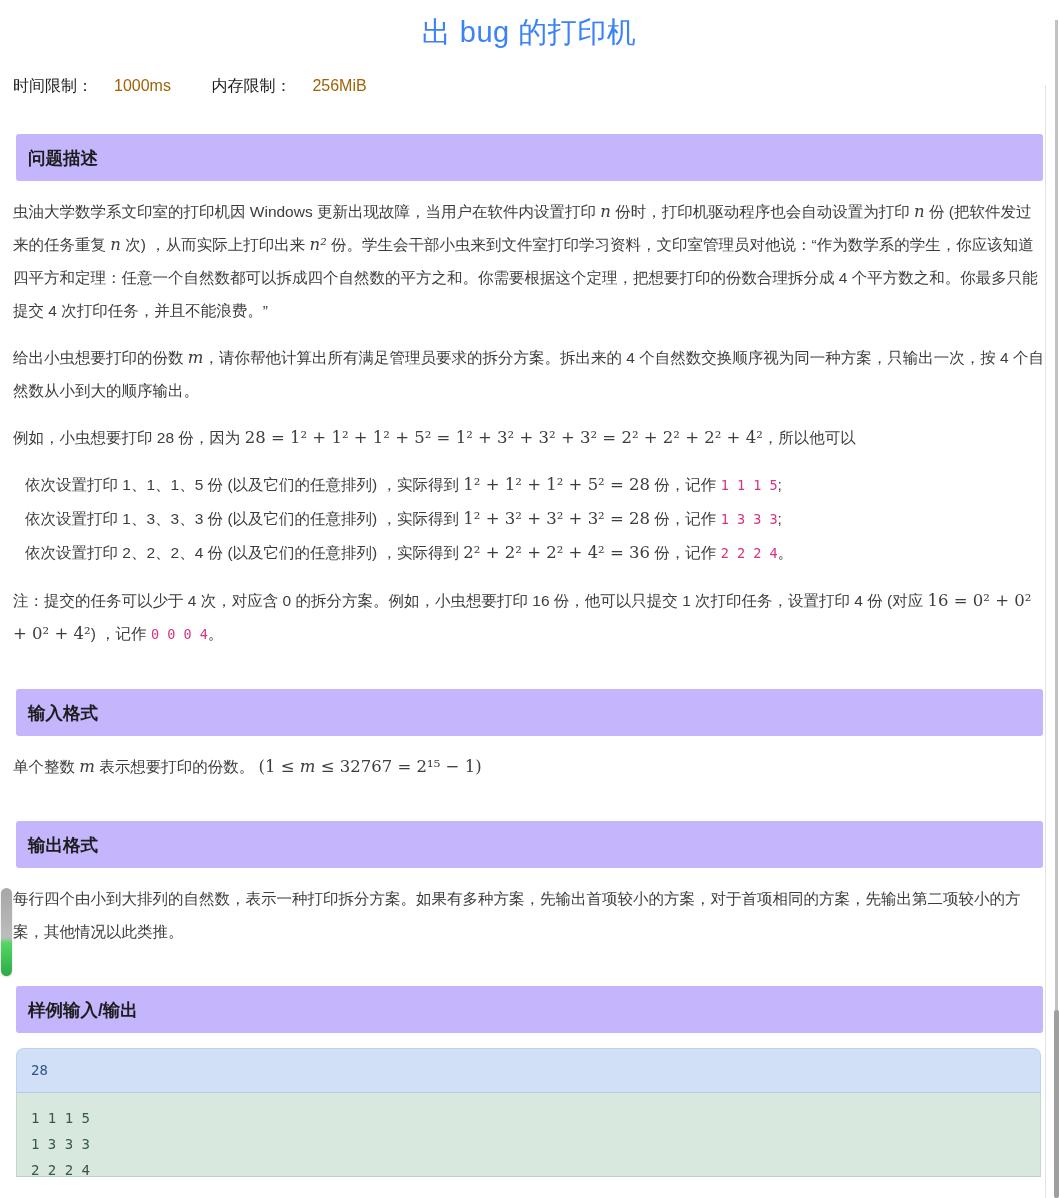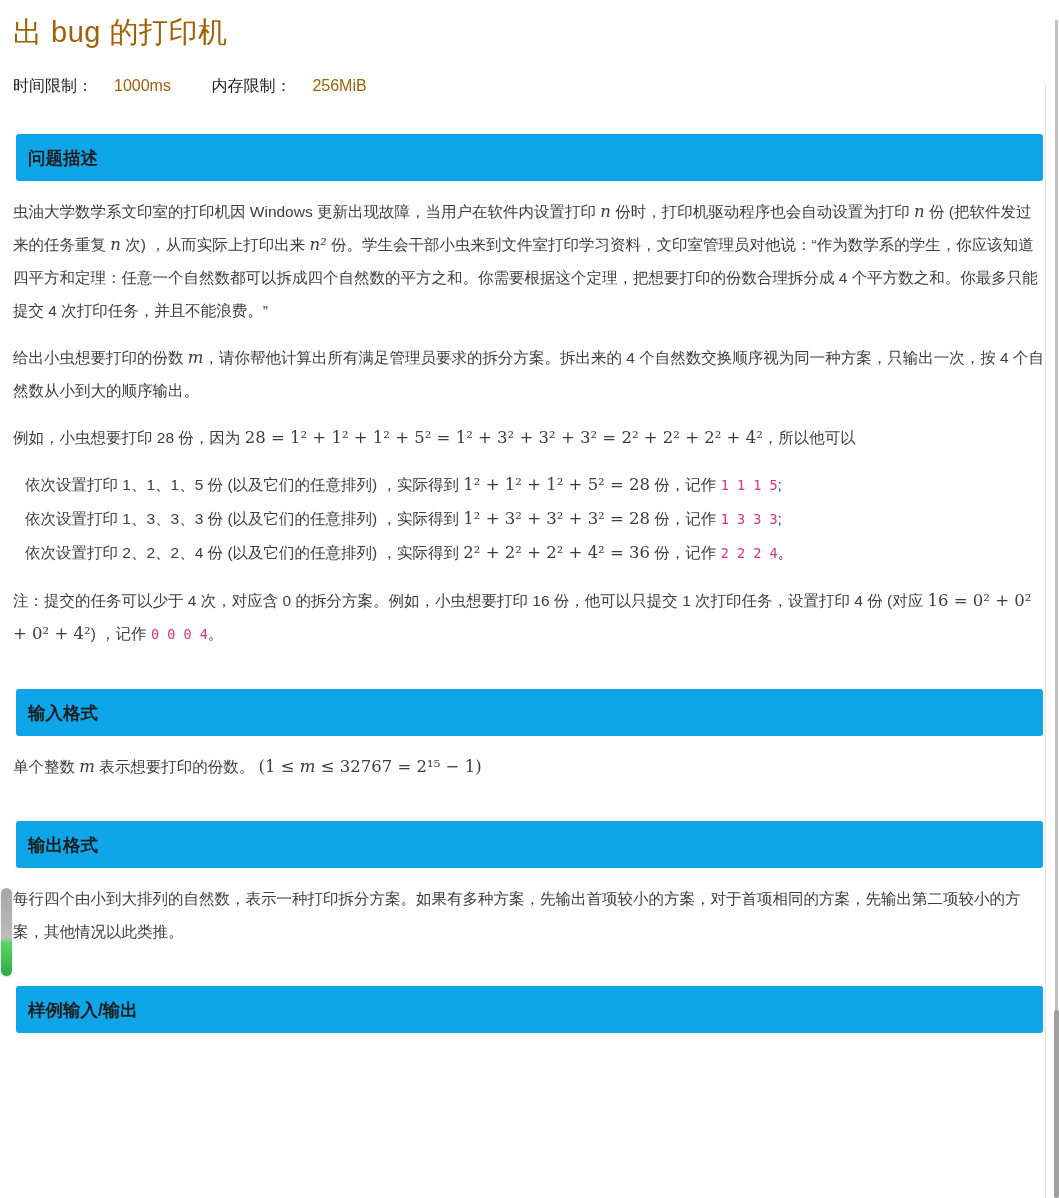--- a/index.html
+++ b/index.html
@@ -3,29 +3,29 @@
 <meta charset="utf-8">
 <style>
   html,body{margin:0;padding:0;}
   body{
     width:1059px;height:1198px;position:relative;overflow:hidden;
     background:#ffffff;color:#3d3d3d;
     font-family:"Liberation Sans",sans-serif;
   }
   .content{padding:0 14px 0 13px;width:1032px;}
   h1.page-title{
-    font-size:29px;font-weight:400;color:#a16207;
-    margin:14px 0 26px 0;line-height:36px;letter-spacing:0.5px;
+    font-size:29px;font-weight:400;color:#3b82f6;
+    margin:14px 0 26px 0;line-height:36px;letter-spacing:0.5px;text-align:center;
   }
   .meta{font-size:16px;line-height:20px;margin:0;}
   .meta-label{font-weight:normal;color:#1f1f1f;}
   .meta-value{margin-left:21px;color:#a16207;}
   .meta-label.mem{margin-left:36px;}
   .section-bar{
-    background:#0ea5e9;height:47px;display:flex;align-items:center;
+    background:#c4b5fd;height:47px;display:flex;align-items:center;
     padding:0 12px;margin:38px 2px 12px 3px;border-radius:3px;
     font-size:17.5px;font-weight:bold;color:#1d1d1d;
   }
   p.body-text{font-size:15.5px;line-height:33px;margin:14px 0;}
   .example-list{margin:0 0;}
   .list-item{font-size:15.5px;line-height:33px;padding-left:12px;}
   .seg-var{font-family:"DejaVu Serif",serif;font-style:italic;font-size:16.5px;}
   .seg-math{font-family:"DejaVu Serif",serif;font-size:16.5px;}
   .seg-code{font-family:"DejaVu Sans Mono",monospace;font-size:13.5px;color:#d63384;}
   .sample-box{margin:15px 4px 0 3px;}
@@ -87,20 +87,30 @@
 
   <div class="section-bar">
     <span>输出格式</span>
   </div>
   <p class="body-text">每行四个由小到大排列的自然数，表示一种打印拆分方案。如果有多种方案，先输出首项较小的方案，对于首项相同的方案，先输出第二项较小的方案，其他情况以此类推。</p>
 
   <div class="section-bar">
     <span>样例输入/输出</span>
   </div>
 
+  <div class="sample-box">
+    <div class="sample-input">
+      <span>28</span>
+    </div>
+    <div class="sample-output">
+      <div class="out-line">1 1 1 5</div>
+      <div class="out-line">1 3 3 3</div>
+      <div class="out-line">2 2 2 4</div>
+    </div>
+  </div>
 
 </div>
 
 <div class="scroll-pill"></div>
 <div class="panel-edge"></div>
 <div class="scrollbar-track">
   <div class="scrollbar-thumb"></div>
 </div>
 
 </body></html>

